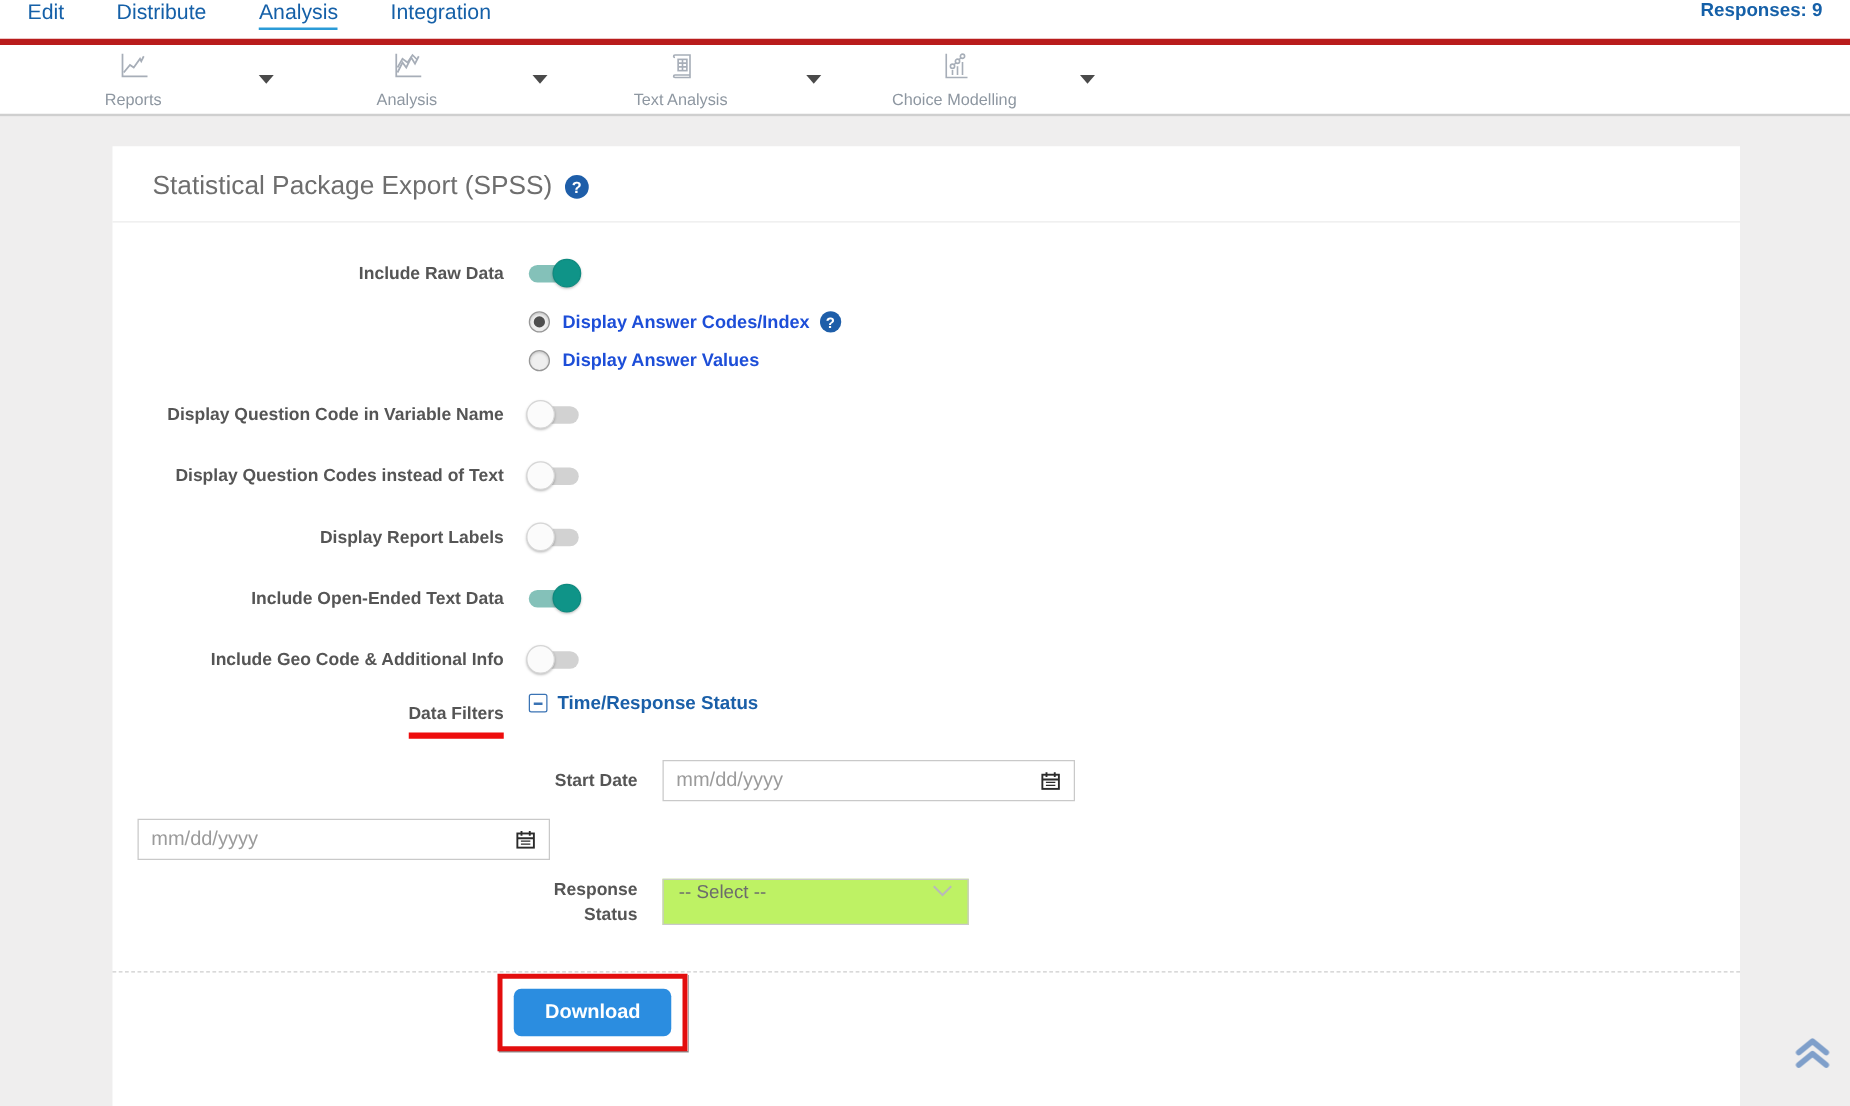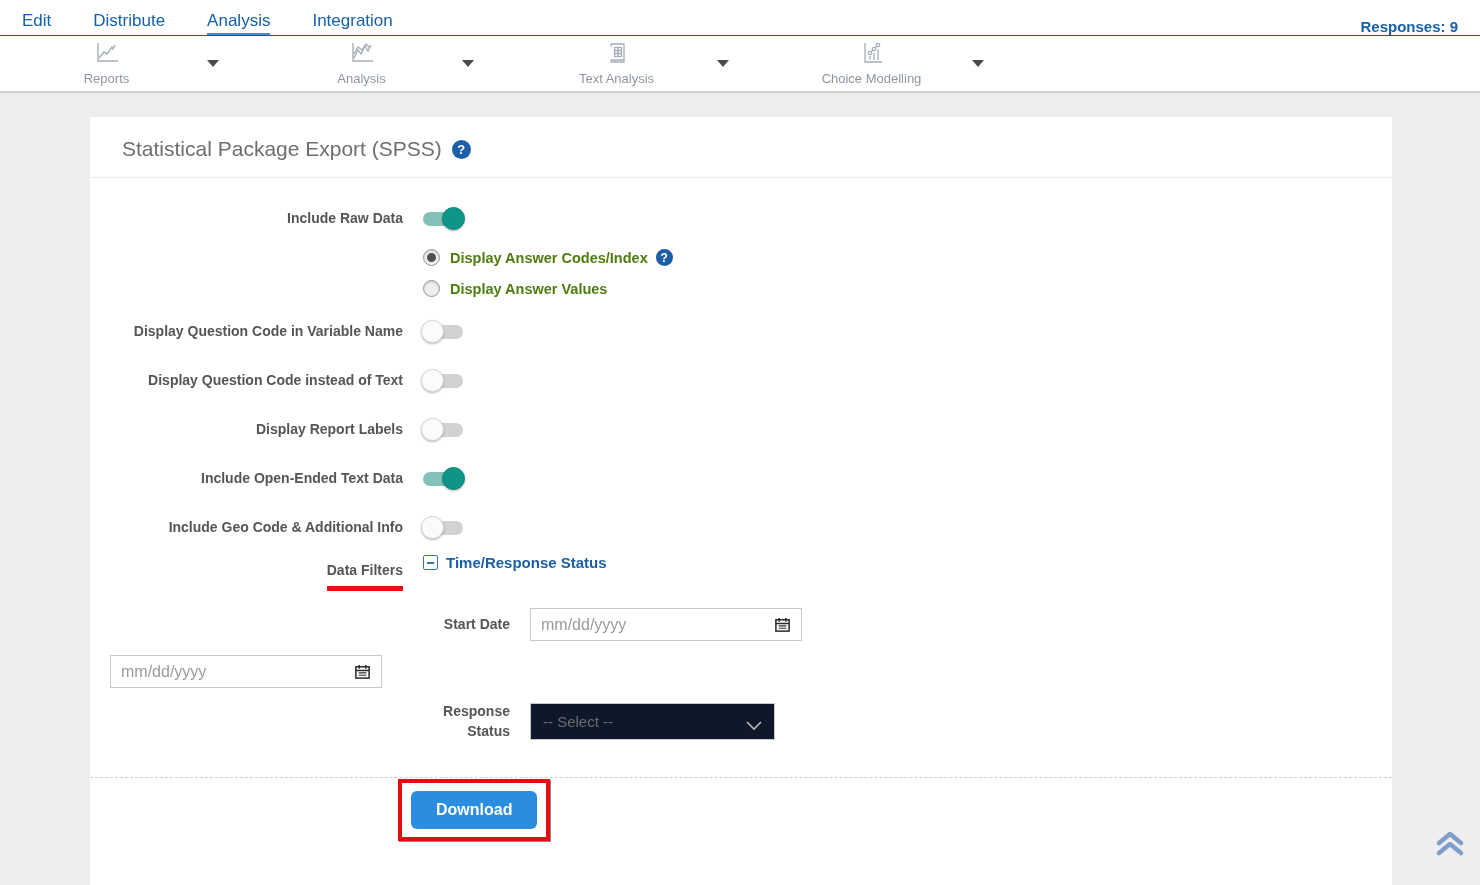--- a/index.html
+++ b/index.html
@@ -5,35 +5,35 @@
   * { margin:0; padding:0; box-sizing:border-box; }
   html,body { width:1480px; height:885px; }
   body {
     font-family:"Liberation Sans", sans-serif;
     background:#efeeee;
     overflow:hidden;
   }
 
   
   .topnav {
-    background:#fff; height:36px; display:flex; align-items:flex-end;
-    padding:0 22px; border-bottom:1px solid #b91c1c;
+    background:#fff; height:36px; display:flex; align-items:flex-start;
+    padding:0 22px; border-bottom:5px solid #b91c1c;
   }
   .topnav-item {
     color:#1560a8; font-size:17px; margin-right:42px; cursor:pointer;
     padding-bottom:2px; border-bottom:2px solid transparent;
   }
   .topnav-item.active { border-bottom:2px solid #2b9bd7; }
   .topnav-spacer { flex:1; }
   .responses { color:#1560a8; font-size:15px; font-weight:bold; }
 
   
   .subnav {
     background:#fff; height:57px; display:flex; align-items:stretch;
-    border-bottom:2px solid #cfcfcf; padding-left:18px;gap:36px;
+    border-bottom:2px solid #cfcfcf; padding-left:18px;
   }
   .navcell {
     width:219px; display:flex; align-items:center; justify-content:center;
     cursor:pointer;
   }
   .navcell.active { background:#e9e9e9; }
   .navstack {
     display:flex; flex-direction:column; align-items:center; width:140px;
   }
   .navstack svg { width:26px; height:24px; }
@@ -88,21 +88,21 @@
   .radio-group { margin:-4px 0 20px 333px; }
   .radio-row { display:flex; align-items:center; margin-bottom:14px; cursor:pointer; }
   .radio {
     width:17px; height:17px; border-radius:50%; border:1px solid #979797;
     background:#efefef; display:inline-flex; align-items:center;
     justify-content:center; box-shadow:inset 0 1px 2px rgba(0,0,0,.18);
   }
   .radio[data-checked="true"]::after {
     content:""; width:9px; height:9px; border-radius:50%; background:#4f4f4f;
   }
-  .radio-label { font-weight:bold; color:#4d7c0f; font-size:14.5px; margin-left:10px; }
+  .radio-label { font-weight:bold; color:#1d4ed8; font-size:14.5px; margin-left:10px; }
 
   
   .datafilters-label {
     display:inline-block; border-bottom:5px solid #ee0d0d; padding-bottom:6px;
   }
   .section-head { display:flex; align-items:center; cursor:pointer; margin-top:-8px; }
   .collapse-icon {
     width:15px; height:15px; border:1px solid #3a73b4; border-radius:2px;
     position:relative; background:#fff; display:inline-block;
   }
@@ -113,32 +113,32 @@
   .section-title { color:#1a5fa8; font-weight:bold; font-size:15px; margin-left:8px; }
 
   
   .subrow { display:flex; align-items:center; margin-bottom:14px; }
   .subrow-label {
     width:420px; text-align:right; font-weight:bold; color:#555; font-size:14px;
     line-height:1.4; flex-shrink:0;
   }
   .subrow-ctrl { margin-left:20px; }
   .date-box {
-    width:272px; height:33px; border:1px solid #c9c9c9; background:#fff;
+    width:330px; height:33px; border:1px solid #c9c9c9; background:#fff;
     display:flex; align-items:center; padding:0 10px;
   }
   .date-input {
     border:none; outline:none; flex:1; font-size:16px;
     font-family:"Liberation Sans", sans-serif; color:#444;
   }
   .date-input::placeholder { color:#9b9b9b; }
   .cal-icon { width:17px; height:17px; flex-shrink:0; cursor:pointer; }
   .select-box {
-    width:245px; height:37px; border:1px solid #c9c9c9; background:#0f172a;
-    display:flex; align-items:center; padding:1px 12px; cursor:pointer;
+    width:245px; height:37px; border:1px solid #c9c9c9; background:#bef264;
+    display:flex; align-items:flex-start; padding:1px 12px; cursor:pointer;
   }
   .select-value { color:#6c6c6c; font-size:15px; flex:1; }
   .select-chevron { width:16px; height:10px; }
 
   
   .dashed-sep { border-top:1px dashed #cdcdcd; margin:36px 0 0 0; }
   .download-wrap { margin:2px 0 0 308px;text-decoration:underline; }
   .red-annotation {
     display:inline-block; border:4px solid #e30e0e; padding:8px 9px;
     box-shadow:1px 1px 0 rgba(0,0,0,.45); margin-top:-1px; background:transparent;
@@ -262,21 +262,21 @@
     <div class="row">
       <span class="row-label">Display Question Code in Variable Name</span>
       <span class="row-ctrl">
         <span class="toggle" data-state="off">
             <span class="knob"></span>
           </span>
       </span>
     </div>
 
     <div class="row">
-      <span class="row-label">Display Question Code instead of Text</span>
+      <span class="row-label">Display Question Codes instead of Text</span>
       <span class="row-ctrl">
         <span class="toggle" data-state="off">
             <span class="knob"></span>
           </span>
       </span>
     </div>
 
     <div class="row">
       <span class="row-label">Display Report Labels</span>
       <span class="row-ctrl">

